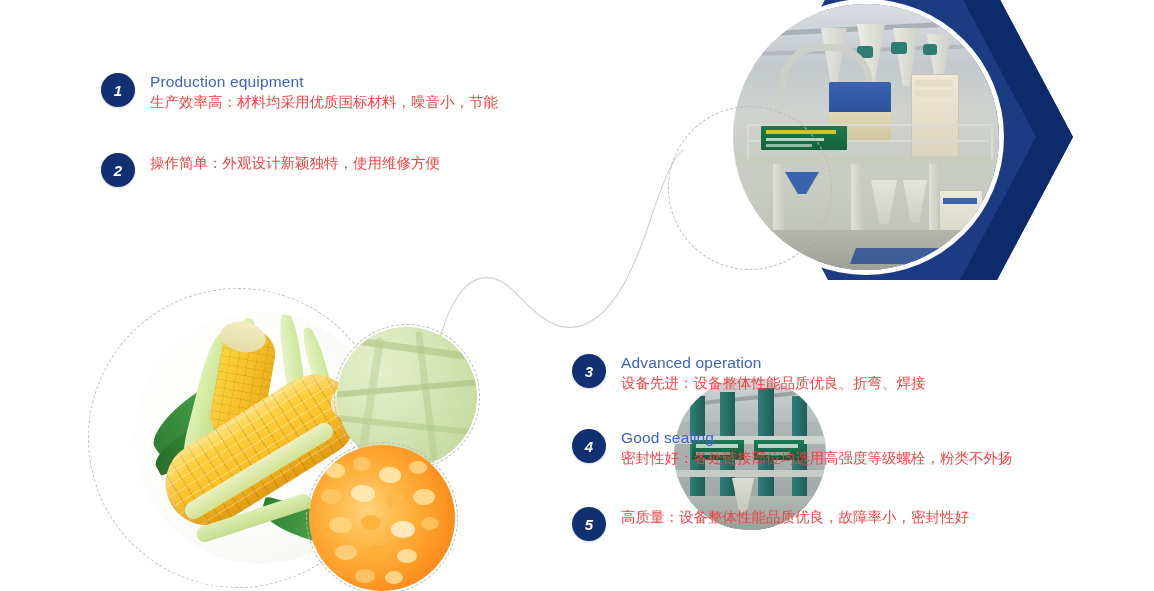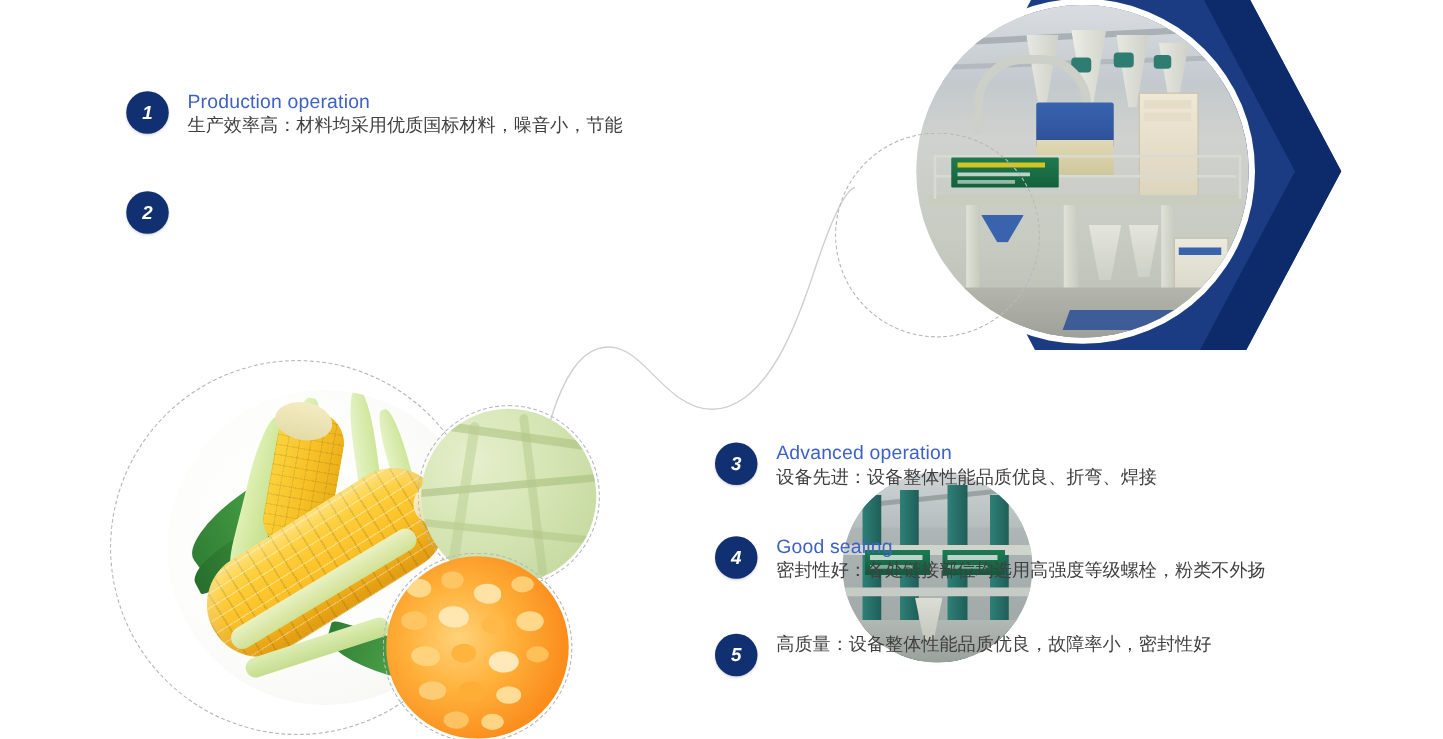--- a/index.html
+++ b/index.html
@@ -22,22 +22,22 @@
     line-height:1;margin-top:1px;
     box-shadow:0 1px 2px rgba(0,0,0,.18);
     letter-spacing:0;
   }
   .ftext{margin-left:15px;}
   .ftitle{
     color:#3e62c4;font-size:15.5px;line-height:19px;
     letter-spacing:.15px;white-space:nowrap;
   }
   .fdesc{
-    color:#404040;font-size:14.5px;line-height:21px;
-    margin-top:1px;white-space:nowrap;font-family:Liberation Mono, monospace;
+    color:#ef4444;font-size:14.5px;line-height:21px;
+    margin-top:1px;white-space:nowrap;
   }
 
   
   #hexWrap{position:absolute;left:660px;top:-6px;width:494px;height:286px;}
   .hexshape{position:absolute;left:0;top:0;}
 
   .photo-circle{position:absolute;border-radius:50%;overflow:hidden;background:#fff;}
   .dashring{
     position:absolute;border-radius:50%;
     border:1px dashed #b9b9b9;box-sizing:border-box;
@@ -225,28 +225,29 @@
       <div class="f-el" style="left:58px;top:100px;width:21px;height:16px;border-radius:48% 52% 45% 55%;background:#ffae35;"></div>
       <div class="f-el" style="left:88px;top:104px;width:20px;height:14px;border-radius:50%;background:#ffdd98;"></div>
       <div class="f-el" style="left:46px;top:124px;width:20px;height:14px;border-radius:50%;background:#ffc263;"></div>
       <div class="f-el" style="left:76px;top:126px;width:18px;height:13px;border-radius:50%;background:#ffd585;"></div>
     </div>
   </div>
 
   <div class="feature" style="left:101px;top:72px;">
     <div class="badge">1</div>
     <div class="ftext">
-      <div class="ftitle">Production operation</div>
+      <div class="ftitle">Production equipment</div>
       <div class="fdesc">生产效率高：材料均采用优质国标材料，噪音小，节能</div>
     </div>
   </div>
 
   <div class="feature" style="left:101px;top:152px;">
     <div class="badge">2</div>
     <div class="ftext">
+      <div class="fdesc">操作简单：外观设计新颖独特，使用维修方便</div>
     </div>
   </div>
 
   <div class="feature" style="left:572px;top:353px;">
     <div class="badge">3</div>
     <div class="ftext">
       <div class="ftitle">Advanced operation</div>
       <div class="fdesc">设备先进：设备整体性能品质优良、折弯、焊接</div>
     </div>
   </div>

